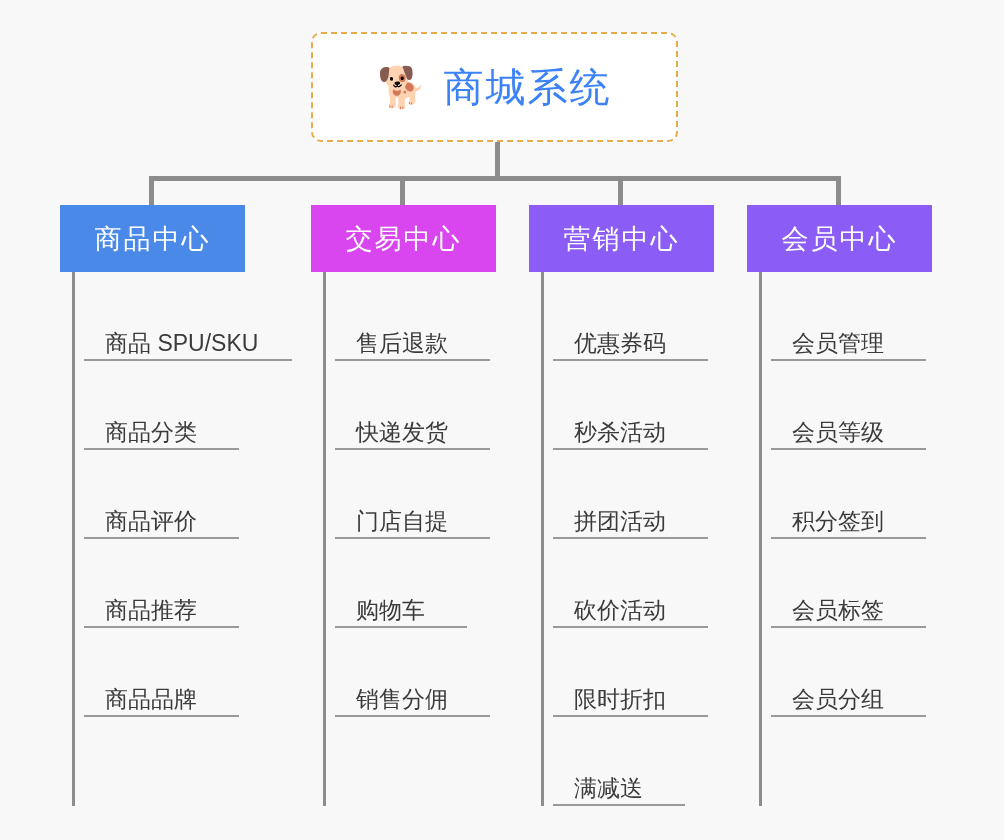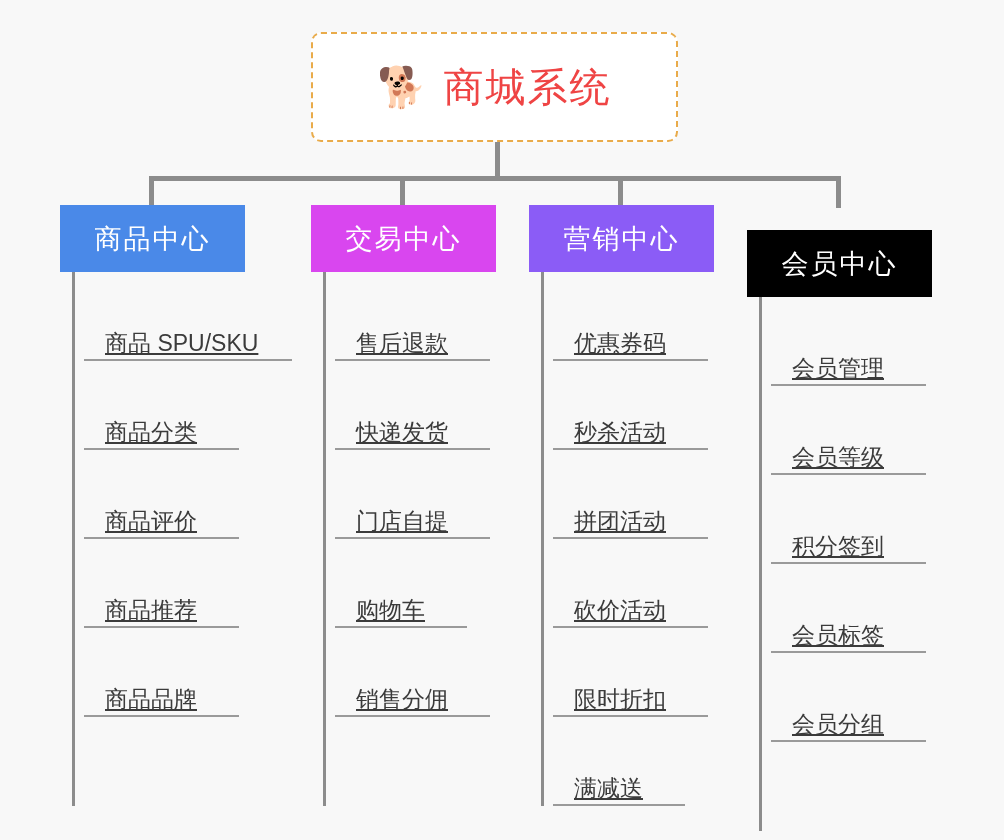--- a/index.html
+++ b/index.html
@@ -34,21 +34,21 @@
     justify-content: center;
     gap: 16px;
   }
   .root-emoji {
     font-size: 40px;
     line-height: 1;
     display: block;
   }
   .root-title {
     font-size: 40px;
-    color: #ef4444;
+    color: #3b82f6;
     letter-spacing: 2px;
     line-height: 1;
     white-space: nowrap;
   }
 
   
   .conn {
     position: absolute;
     background: #8c8c8c;
   }
@@ -91,21 +91,20 @@
     display: flex;
     align-items: flex-end;
     padding-left: 33px;
   }
   .leaf-label {
     font-size: 23px;
     color: #3b3b3b;
     line-height: 1.05;
     padding-bottom: 6px;
     white-space: nowrap;
-    text-decoration: underline;
   }
   .leaf-underline {
     position: absolute;
     left: 12px;
     bottom: 0;
     height: 2px;
     background: #9a9a9a;
   }
 </style>
 </head>
@@ -213,21 +212,21 @@
         <span class="leaf-underline" style="width:155px;"></span>
       </div>
       <div class="leaf">
         <span class="leaf-label">满减送</span>
         <span class="leaf-underline" style="width:132px;"></span>
       </div>
     </div>
   </div>
 
   <div class="branch" style="left:747px; width:220px;">
-    <div class="branch-header" style="width:185px; background:#000000;margin-top:25px;">
+    <div class="branch-header" style="width:185px; background:#8b5cf6;">
       <span>会员中心</span>
     </div>
     <div class="leaf-list">
       <div class="trunk" style="height:534px;"></div>
 
       <div class="leaf">
         <span class="leaf-label">会员管理</span>
         <span class="leaf-underline" style="width:155px;"></span>
       </div>
       <div class="leaf">

